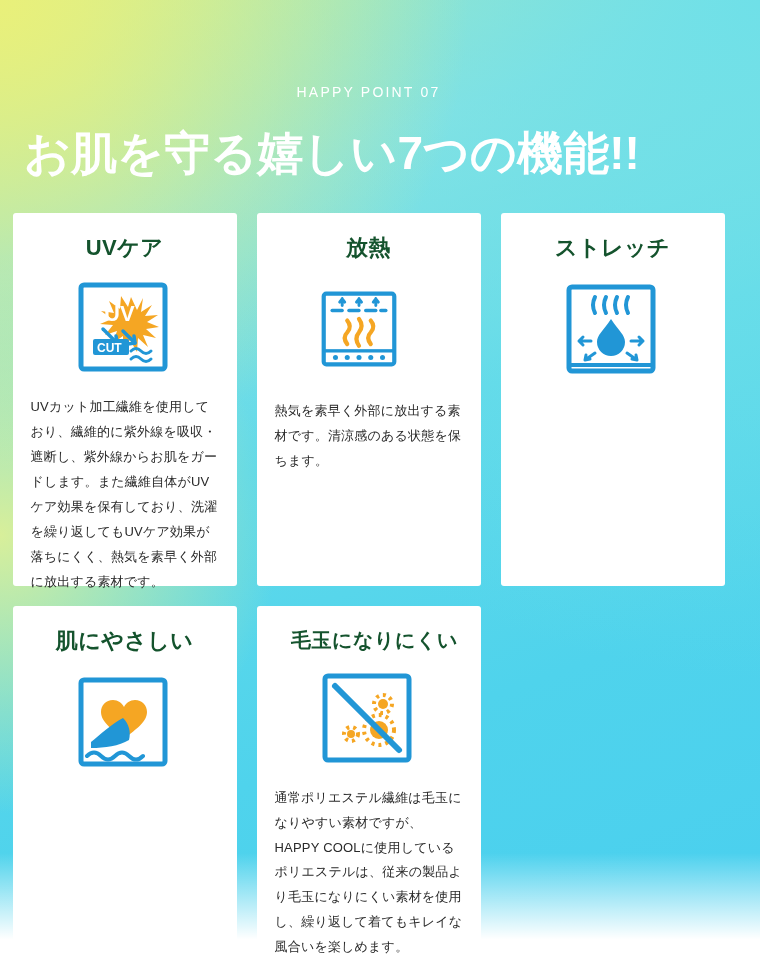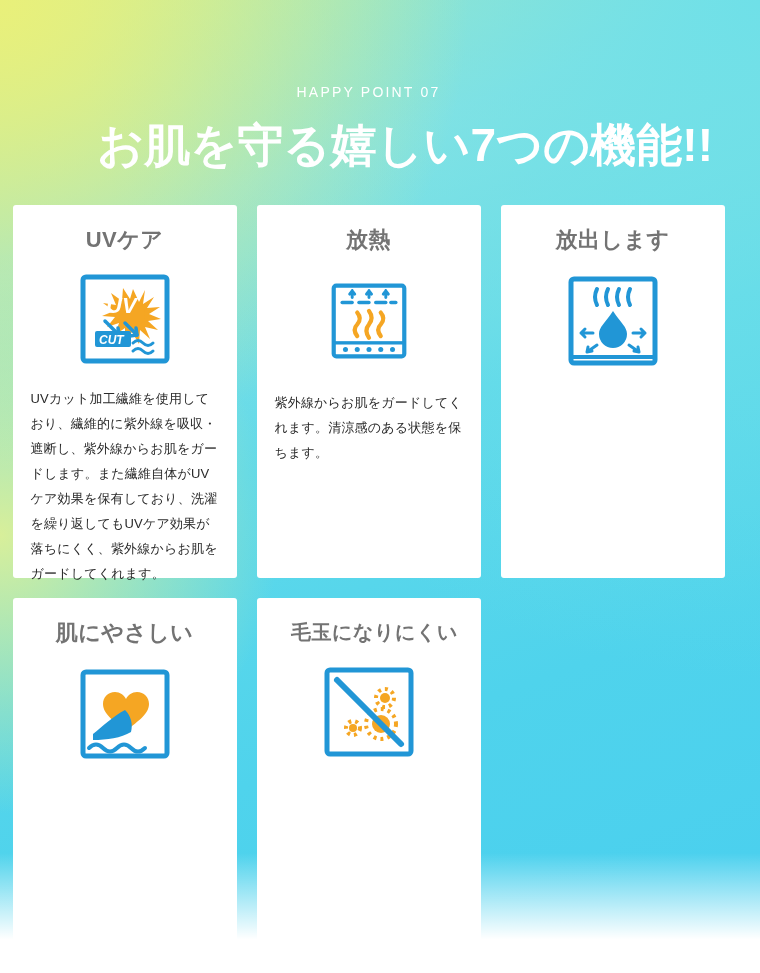--- a/index.html
+++ b/index.html
@@ -40,26 +40,26 @@
   
   .eyebrow {
     text-align: center;
     color: #ffffff;
     font-size: 14px;
     letter-spacing: 2.2px;
     padding-top: 84px;
     font-weight: 500;
   }
   .headline {
-    text-align: right;
+    text-align: left;
     color: #ffffff;
     font-size: 46px;
     font-weight: bold;
     letter-spacing: 0px;
-    margin-top: 20px;
+    margin-top: 28px;
     line-height: 1.1;
     white-space: nowrap;
   }
 
   
   .grid {
     margin-top: 34px;
     display: grid;
     grid-template-columns: repeat(3, 224px);
     column-gap: 20px;
@@ -73,35 +73,34 @@
     display: flex;
     flex-direction: column;
     align-items: center;
   }
   .card.r1 { height: 373px; }
   .card.r2 { height: 353px; }
 
   .card-title {
     font-size: 22px;
     font-weight: bold;
-    color: #737373;
+    color: #14532d;
     letter-spacing: 0.5px;
     text-align: center;
     line-height: 1.2;
   }
   .card-title.small { font-size: 20px; margin-left: 12px; }
 
   .icon-wrap {
     margin-top: 16px;
     width: 104px;
     height: 104px;
     display: flex;
     align-items: center;
-    justify-content: center;
-    font-style: italic;
+    justify-content: flex-start;
   }
   .icon-wrap svg { display: block; }
 
   .card-body {
     margin-top: 18px;
     font-size: 13px;
     line-height: 1.92;
     color: #2a2a2a;
     text-align: left;
     width: 100%;
@@ -143,21 +142,21 @@
 
           <rect x="20" y="62" width="36" height="16" rx="2" fill="#2196d6"></rect>
           <text x="24" y="75" font-family="Liberation Sans, sans-serif" font-size="12" font-weight="bold" fill="#ffffff">CUT</text>
 
           <g stroke="#2196d6" stroke-width="3" fill="none" stroke-linecap="round">
             <path d="M58 74 q5 -5 10 0 t10 0"></path>
             <path d="M58 82 q5 -5 10 0 t10 0"></path>
           </g>
         </svg>
       </div>
-      <div class="card-body">UVカット加工繊維を使用しており、繊維的に紫外線を吸収・遮断し、紫外線からお肌をガードします。また繊維自体がUVケア効果を保有しており、洗濯を繰り返してもUVケア効果が落ちにくく、紫外線からお肌をガードしてくれます。</div>
+      <div class="card-body">UVカット加工繊維を使用しており、繊維的に紫外線を吸収・遮断し、紫外線からお肌をガードします。また繊維自体がUVケア効果を保有しており、洗濯を繰り返してもUVケア効果が落ちにくく、熱気を素早く外部に放出する素材です。</div>
     </div>
 
     <div class="card r1">
       <div class="card-title">放熱</div>
       <div class="icon-wrap">
         <svg width="84" height="84" viewBox="0 0 100 100">
           <rect x="8" y="8" width="84" height="84" rx="3" fill="none" stroke="#2196d6" stroke-width="5"></rect>
 
           <g stroke="#2196d6" stroke-width="4" stroke-linecap="round">
             <line x1="18" y1="28" x2="30" y2="28"></line>
@@ -181,25 +180,25 @@
           <rect x="8" y="74" width="84" height="4" fill="#2196d6"></rect>
           <g fill="#2196d6">
             <circle cx="22" cy="84" r="3"></circle>
               <circle cx="36" cy="84" r="3"></circle>
             <circle cx="50" cy="84" r="3"></circle>
               <circle cx="64" cy="84" r="3"></circle>
             <circle cx="78" cy="84" r="3"></circle>
           </g>
         </svg>
       </div>
-      <div class="card-body">紫外線からお肌をガードしてくれます。清涼感のある状態を保ちます。</div>
+      <div class="card-body">熱気を素早く外部に放出する素材です。清涼感のある状態を保ちます。</div>
     </div>
 
     <div class="card r1">
-      <div class="card-title">放出します</div>
+      <div class="card-title">ストレッチ</div>
       <div class="icon-wrap">
         <svg width="100" height="100" viewBox="0 0 100 100">
           <rect x="8" y="8" width="84" height="84" rx="3" fill="none" stroke="#2196d6" stroke-width="5"></rect>
 
           <g stroke="#2196d6" stroke-width="4" fill="none" stroke-linecap="round">
             <path d="M34 34 q-4 -8 0 -16"></path>
             <path d="M45 34 q-4 -8 0 -16"></path>
             <path d="M56 34 q-4 -8 0 -16"></path>
             <path d="M67 34 q-4 -8 0 -16"></path>
           </g>
@@ -249,16 +248,17 @@
           </g>
           <g fill="#f5a623">
             <circle cx="66" cy="36" r="5"></circle>
             <circle cx="62" cy="62" r="9"></circle>
             <circle cx="34" cy="66" r="4"></circle>
           </g>
 
           <line x1="18" y1="18" x2="82" y2="82" stroke="#2196d6" stroke-width="6" stroke-linecap="round"></line>
         </svg>
       </div>
+      <div class="card-body">通常ポリエステル繊維は毛玉になりやすい素材ですが、HAPPY COOLに使用しているポリエステルは、従来の製品より毛玉になりにくい素材を使用し、繰り返して着てもキレイな風合いを楽しめます。</div>
     </div>
 
   </div>
 </div>
 
 </body></html>

